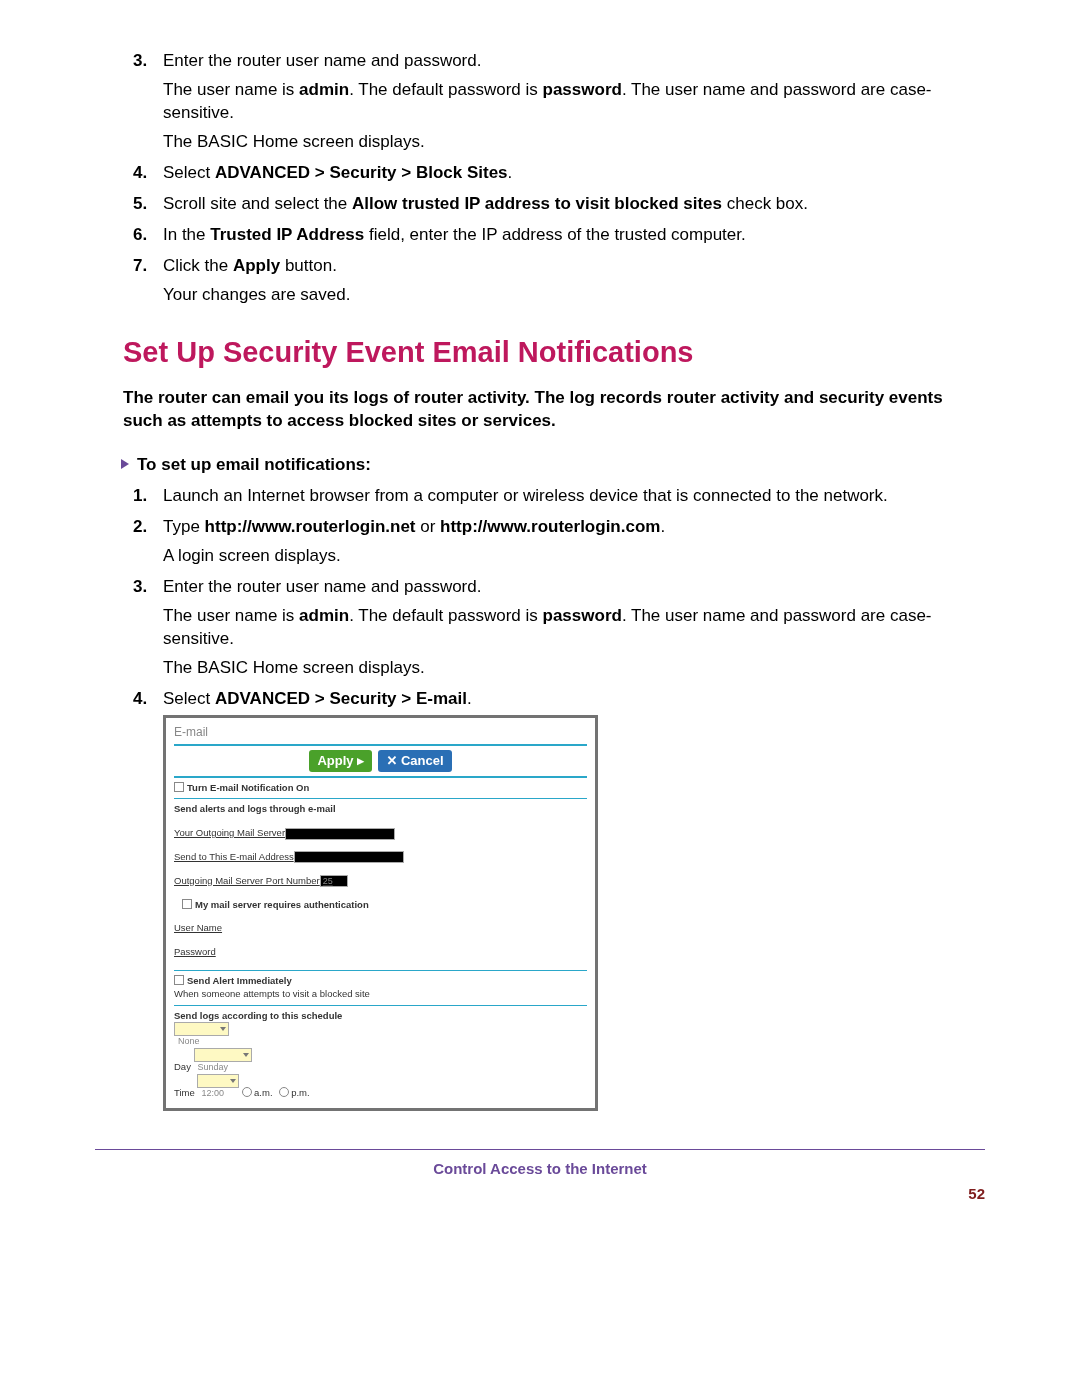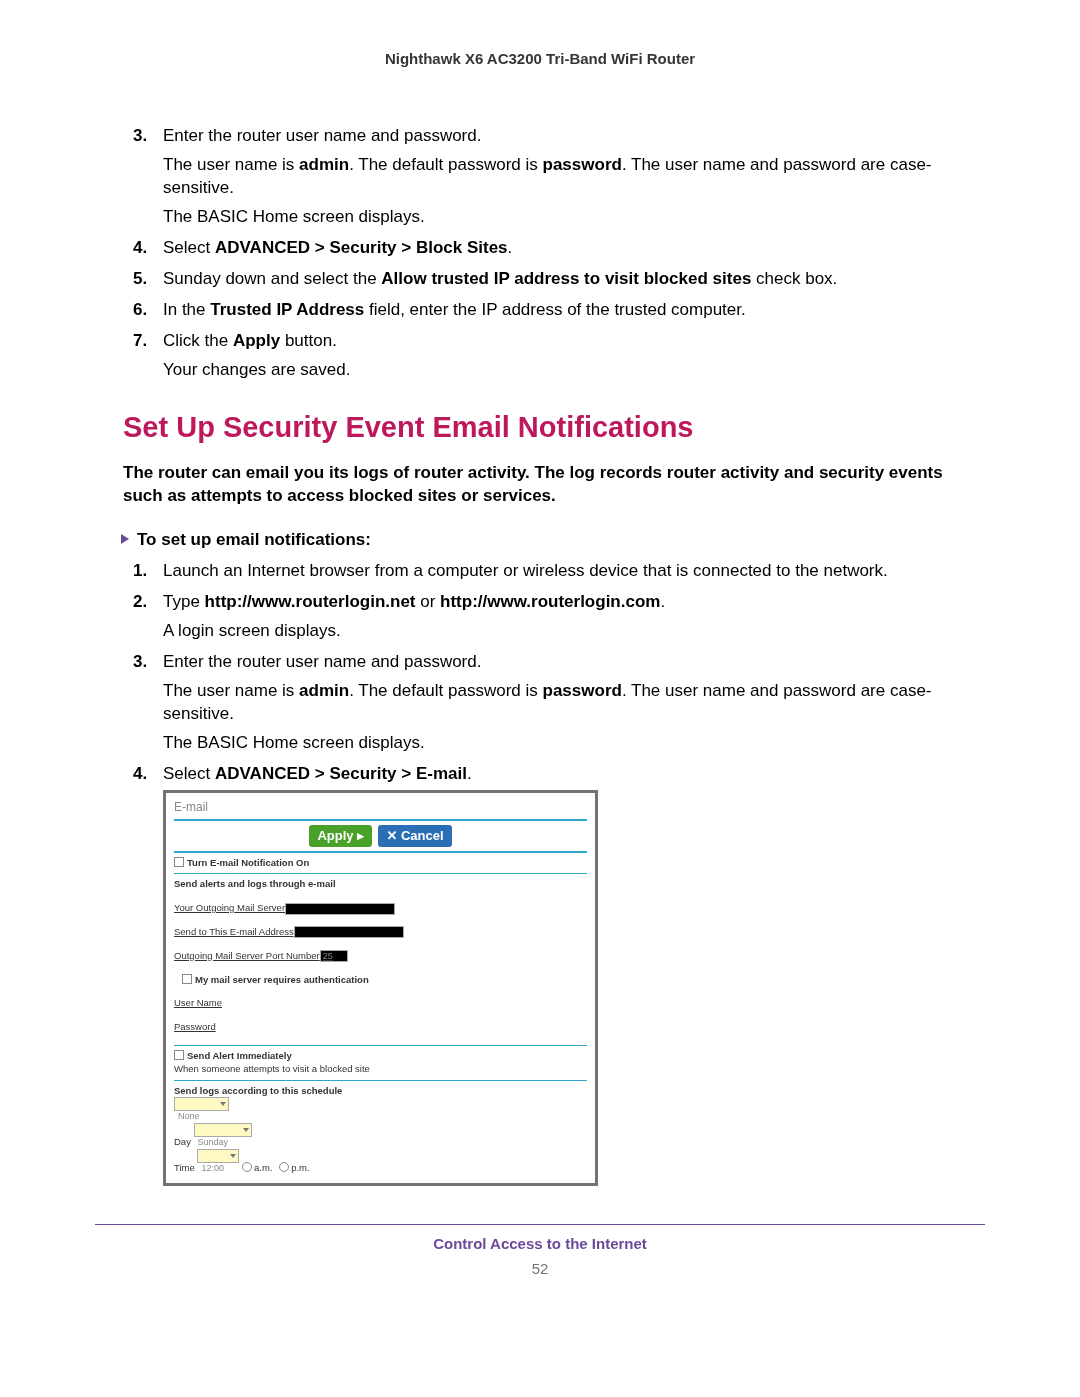--- a/index.html
+++ b/index.html
@@ -147,50 +147,49 @@
     margin: 38px 0 10px 0;
   }
   .footer-title {
     text-align: center;
     color: #6a4a99;
     font-weight: bold;
     font-size: 15px;
     margin-bottom: 8px;
   }
   .footer-page {
-    text-align: center;
-    color: #737373;
-    font-weight: normal;
+    text-align: right;
+    color: #7f1d1d;
+    font-weight: bold;
     font-size: 15px;
   }
 </style>
 </head>
 <body>
 
 <div class="page">
-  <div class="header">Nighthawk X6 AC3200 Tri-Band WiFi Router</div>
 
   <div class="body-content">
 
     <ol class="numbered">
       <li>
         <span class="num">3.</span>
         <span>Enter the router user name and password.</span>
         <p class="sub-p">
           <span>The user name is </span><b>admin</b><span>. The default password is </span><b>password</b><span>. The user name and password are case-sensitive.</span>
         </p>
         <p class="sub-p">The BASIC Home screen displays.</p>
       </li>
       <li>
         <span class="num">4.</span>
         <span>Select </span><b>ADVANCED &gt; Security &gt; Block Sites</b><span>.</span>
       </li>
       <li>
         <span class="num">5.</span>
-        <span>Sunday down and select the </span><b>Allow trusted IP address to visit blocked sites</b><span> check box.</span>
+        <span>Scroll site and select the </span><b>Allow trusted IP address to visit blocked sites</b><span> check box.</span>
       </li>
       <li>
         <span class="num">6.</span>
         <span>In the </span><b>Trusted IP Address</b><span> field, enter the IP address of the trusted computer.</span>
       </li>
       <li>
         <span class="num">7.</span>
         <span>Click the </span><b>Apply</b><span> button.</span>
         <p class="sub-p">Your changes are saved.</p>
       </li>

